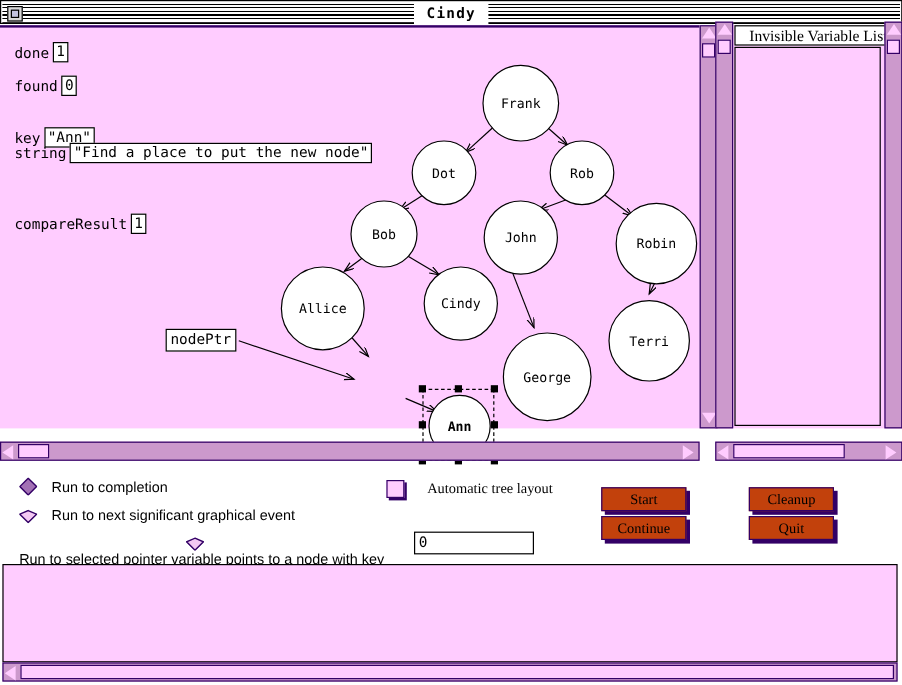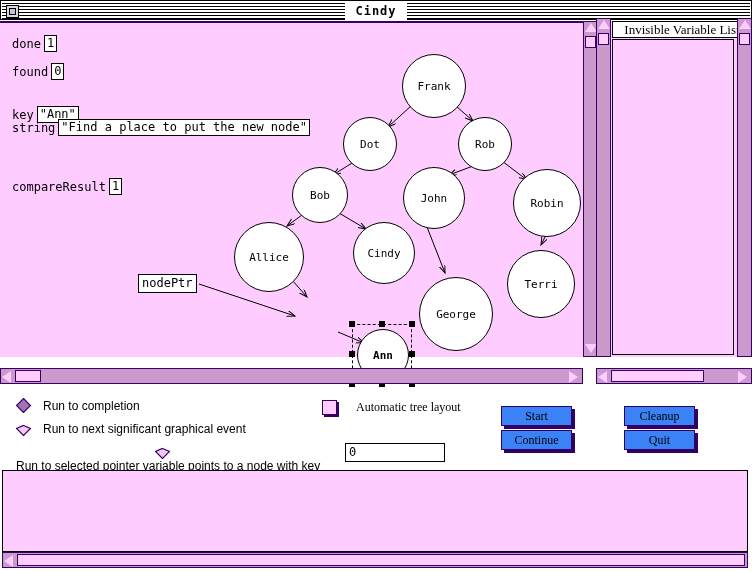--- a/index.html
+++ b/index.html
@@ -78,21 +78,21 @@
   .diamond{width:15px;height:15px;position:relative;margin-right:12px;flex:0 0 auto;}
   .diamond svg{display:block;}
   .radio-label{white-space:nowrap;}
   .checkbox{position:absolute;width:15px;height:15px;background:#ffccff;
     border:1px solid #330066;box-sizing:border-box;
     box-shadow:2px 2px 0 0 #330066;}
   .cb-label{position:absolute;font-family:"Liberation Serif",serif;font-size:12px;color:#000;}
   .keyfield{position:absolute;border:1px solid #000;background:#ffffff;
     font-family:"DejaVu Sans Mono",monospace;font-size:12px;color:#000;
     padding:1px 3px;box-sizing:border-box;}
-  .btn{position:absolute;background:#3b82f6;border:1px solid #330066;
+  .btn{position:absolute;background:#c2410c;border:1px solid #330066;
     box-sizing:border-box;box-shadow:3px 3px 0 0 #330066;
     display:flex;align-items:center;justify-content:center;
     font-family:"Liberation Serif",serif;font-size:12px;color:#000;}
 
   
   .bottom-panel{position:absolute;left:2px;top:470px;width:746px;height:82px;
     background:#ffccff;border:1px solid #000;box-sizing:border-box;}
 </style>
 </head>
 <body>

